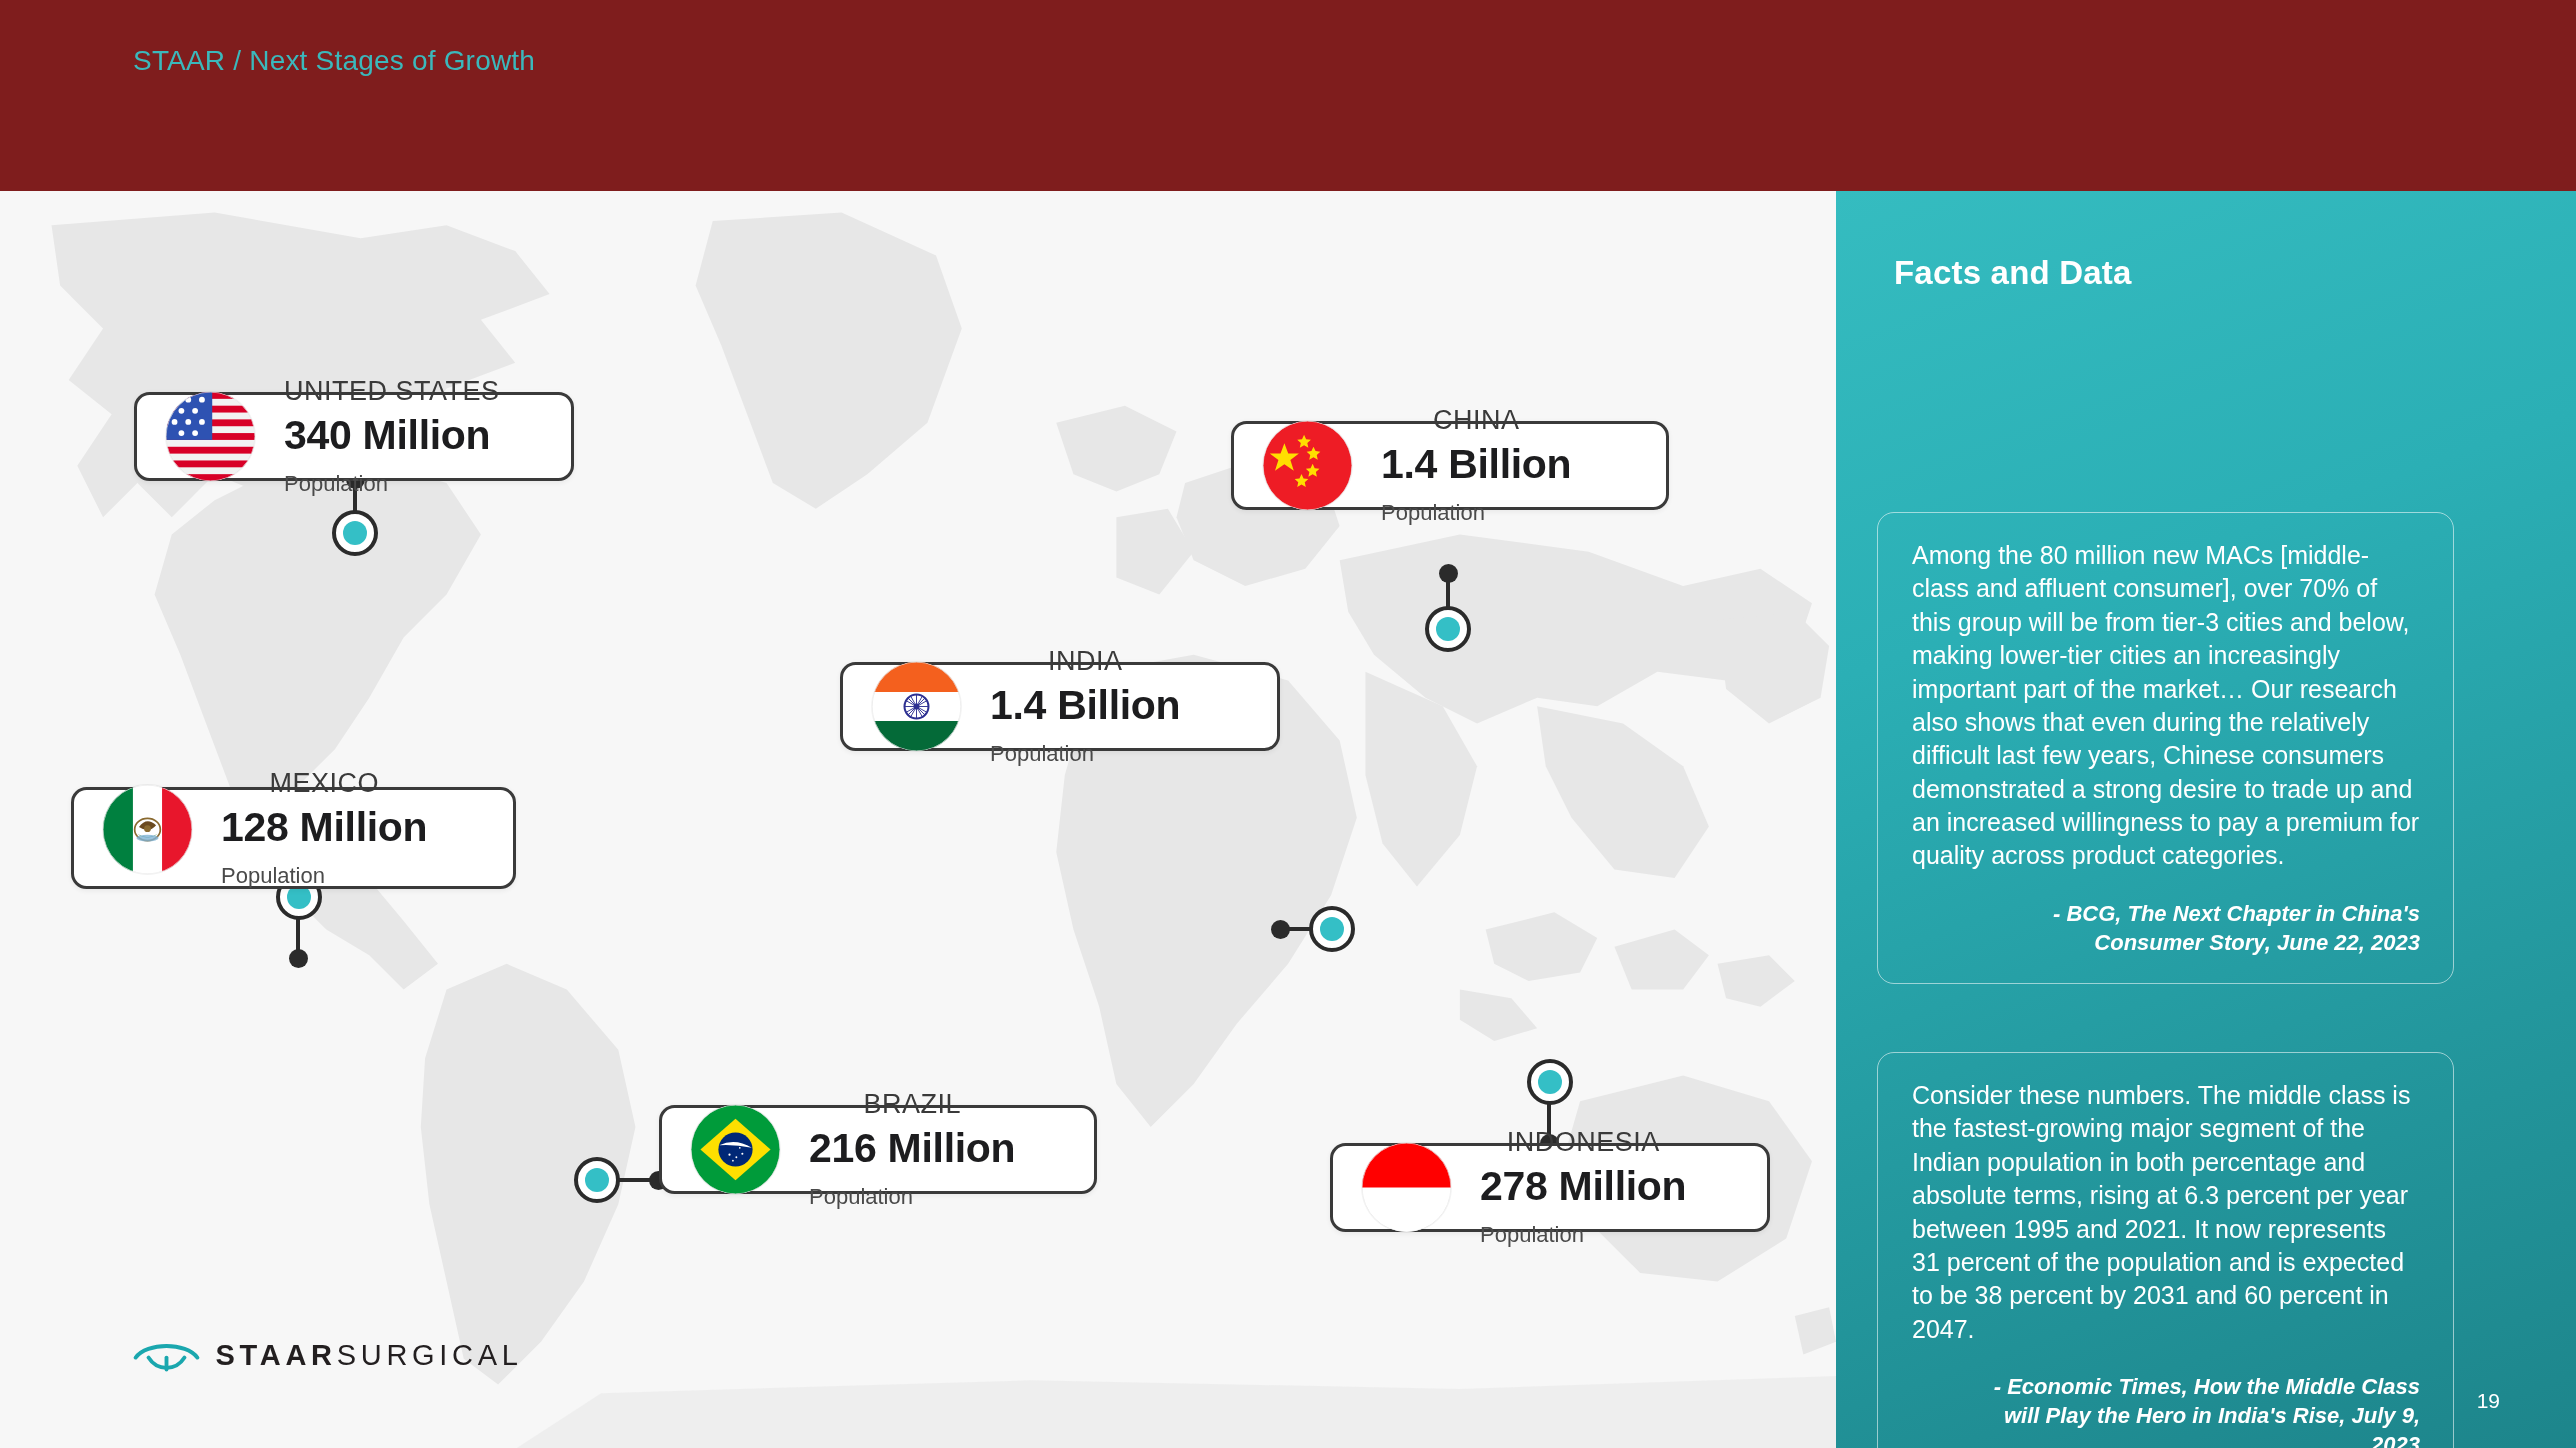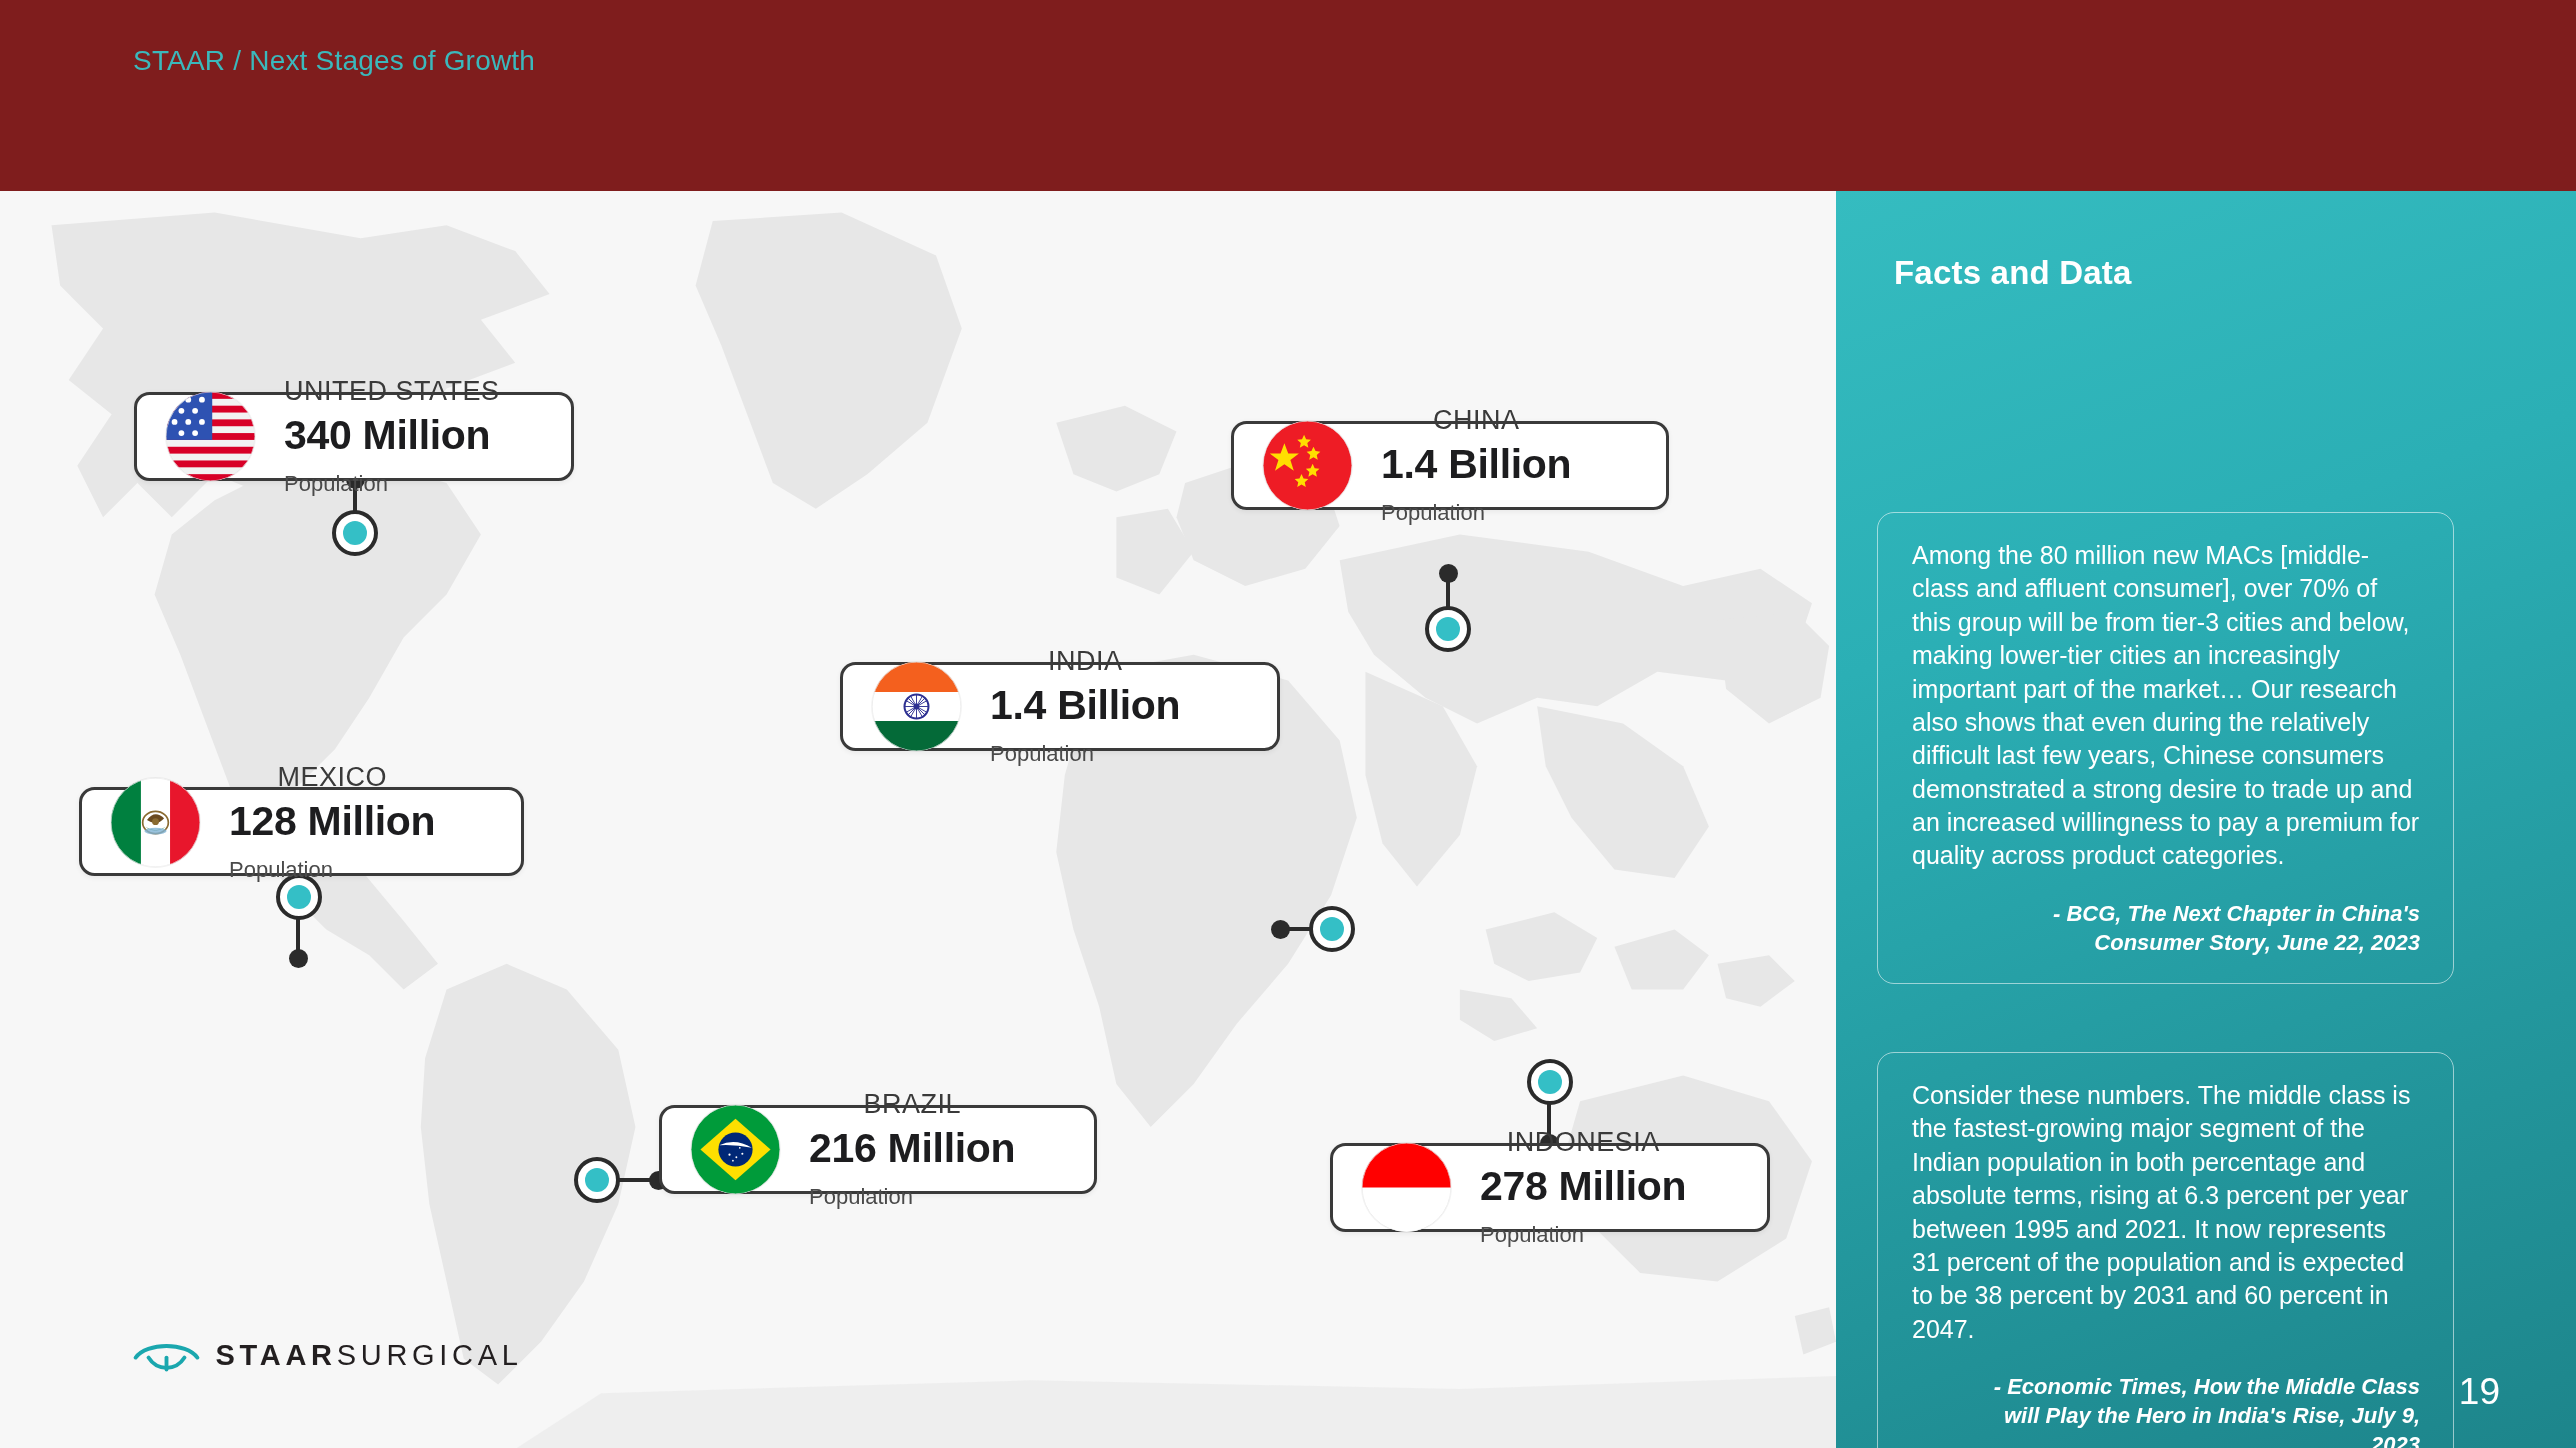--- a/index.html
+++ b/index.html
@@ -195,21 +195,21 @@
     line-height: 1.32;
     font-weight: 700;
     font-style: italic;
     color: #ffffff;
     text-align: right;
     padding-left: 60px;
   }
   .page-number {
     position: absolute;
     right: 76px; bottom: 36px;
-    font-size: 37px;
+    font-size: 21px;
     color: #ffffff;
     font-weight: 400;
   }
 </style>
 </head>
 <body>
 
 <div class="header">
   <div class="eyebrow">STAAR / Next Stages of Growth</div>
 </div>
@@ -301,21 +301,21 @@
       <div class="c-name">UNITED STATES</div>
       <div class="c-value">340 Million</div>
       <div class="c-label">Population</div>
     </div>
   </div>
 
   <div class="marker" style="left:276px; top:683px;"></div>
   <div class="conn-line vert" style="left:296px; top:726px; height:38px;"></div>
   <div class="conn-stub" style="left:289px; top:758px;"></div>
 
-  <div class="card" style="left:79px; top:596px; width:445px; height:89px; padding:20px 0 38px 29px;">
+  <div class="card" style="left:71px; top:596px; width:445px; height:102px; padding:20px 0 38px 29px;">
     <div class="flag">
       <svg viewBox="0 0 104 104">
         <circle cx="52" cy="52" r="52" fill="#ffffff"></circle>
         <rect x="0" y="0" width="35" height="104" fill="#00803F"></rect>
         <rect x="35" y="0" width="34" height="104" fill="#ffffff"></rect>
         <rect x="69" y="0" width="35" height="104" fill="#E8162C"></rect>
         <g>
           <ellipse cx="52" cy="52" rx="15" ry="13" fill="none" stroke="#8a6a30" stroke-width="2"></ellipse>
           <path d="M42 49 q9 -12 20 -2 q-8 10 -20 2 Z" fill="#6b4a1f"></path>
           <path d="M40 57 q12 9 24 0 q-12 8 -24 0 Z" fill="#3f8a4a"></path>

